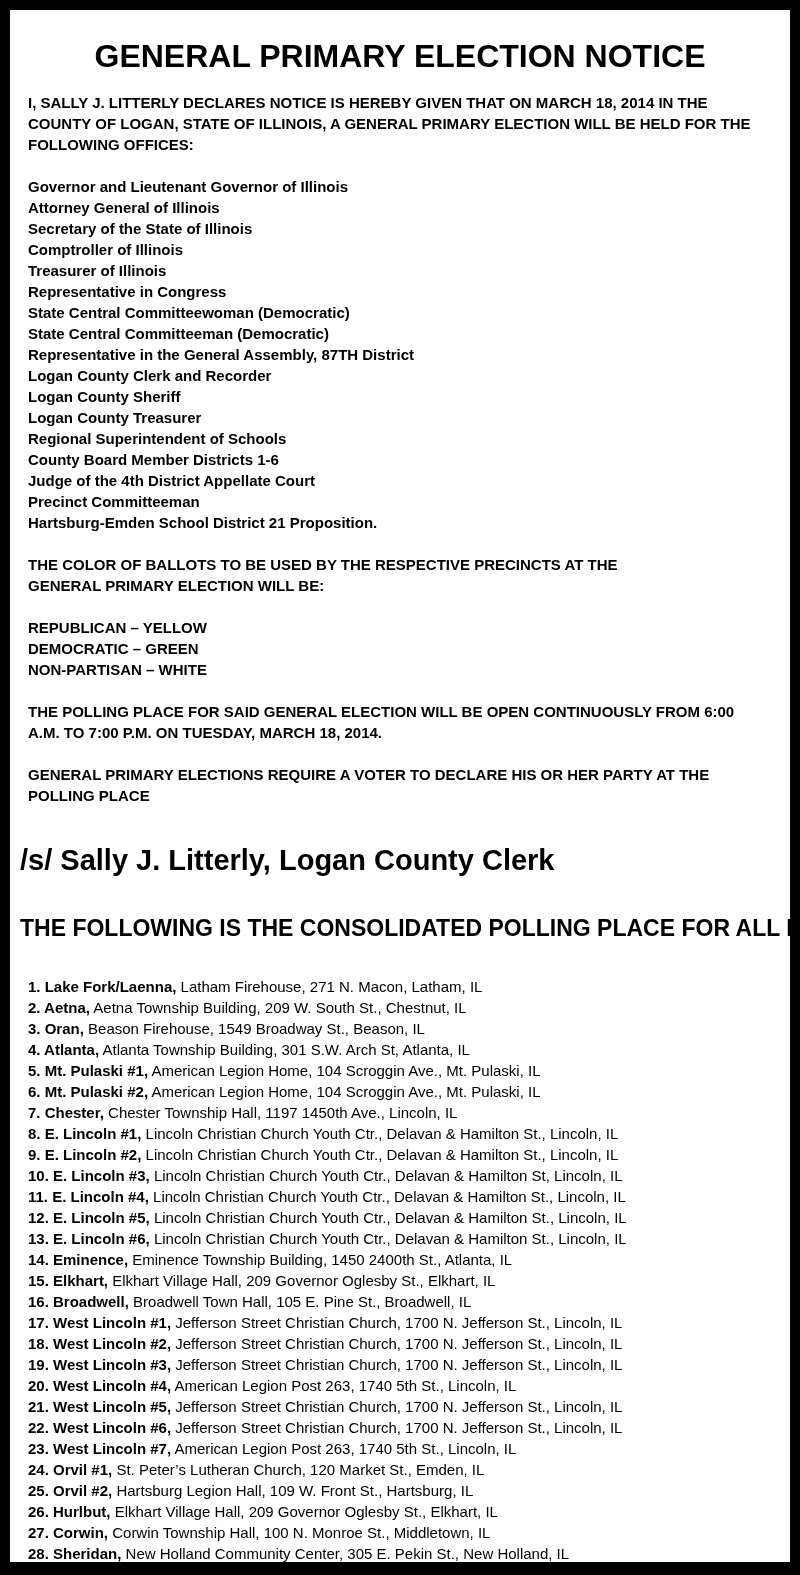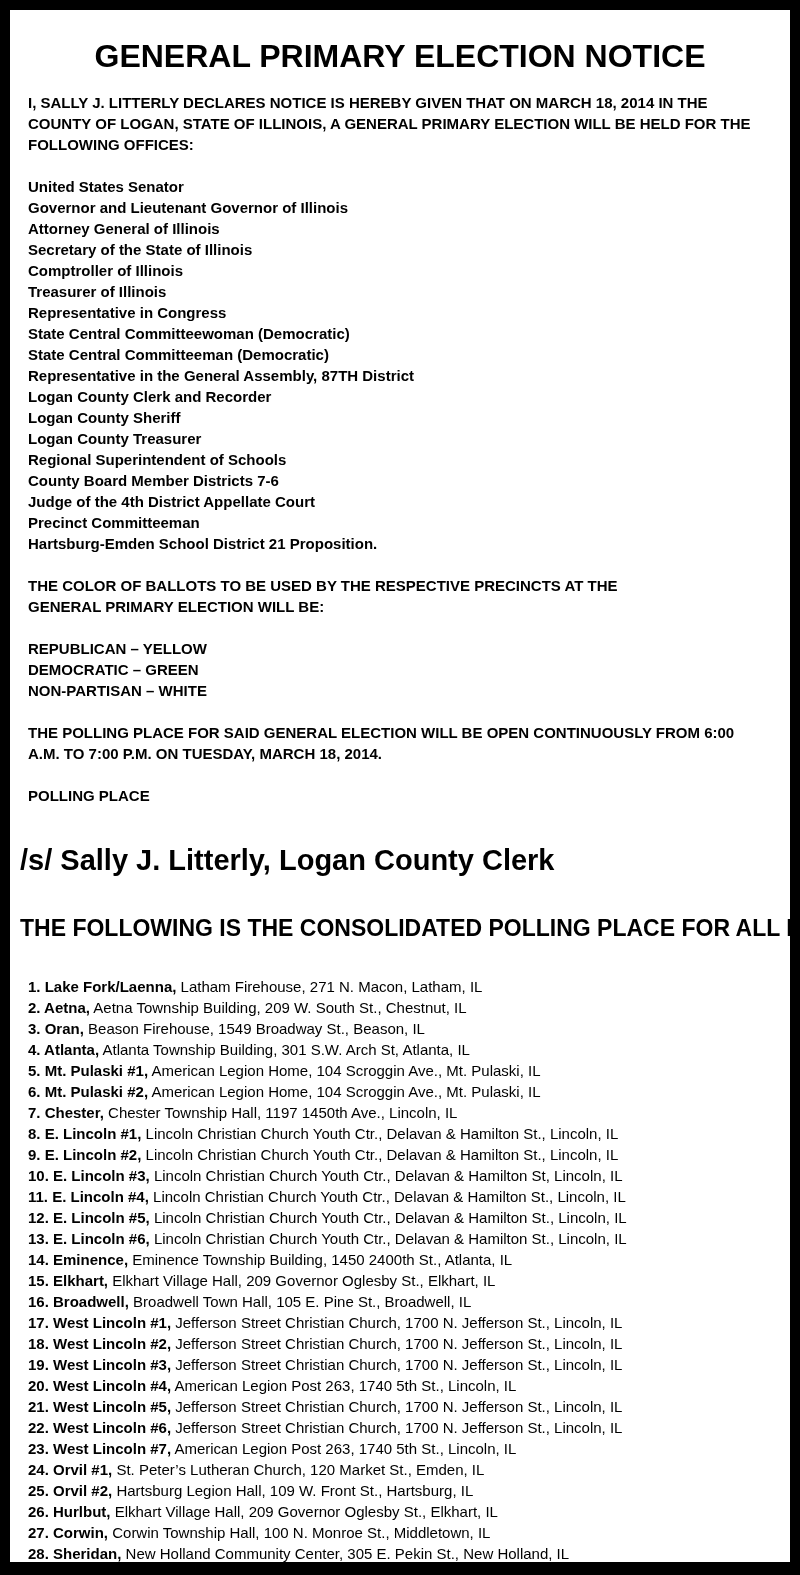--- a/index.html
+++ b/index.html
@@ -68,35 +68,34 @@
 
   <h1 class="doc-title">GENERAL PRIMARY ELECTION NOTICE</h1>
 
   <div class="block bold-par">
       <div>I, SALLY J. LITTERLY DECLARES NOTICE IS HEREBY GIVEN THAT ON MARCH 18, 2014 IN THE</div>
       <div>COUNTY OF LOGAN, STATE OF ILLINOIS, A GENERAL PRIMARY ELECTION WILL BE HELD FOR THE</div>
       <div>FOLLOWING OFFICES:</div>
     </div>
 
   <div class="block bold-list">
-      <div>United States Senator</div>
       <div>Governor and Lieutenant Governor of Illinois</div>
       <div>Attorney General of Illinois</div>
       <div>Secretary of the State of Illinois</div>
       <div>Comptroller of Illinois</div>
       <div>Treasurer of Illinois</div>
       <div>Representative in Congress</div>
       <div>State Central Committeewoman (Democratic)</div>
       <div>State Central Committeeman (Democratic)</div>
       <div>Representative in the General Assembly, 87TH District</div>
       <div>Logan County Clerk and Recorder</div>
       <div>Logan County Sheriff</div>
       <div>Logan County Treasurer</div>
       <div>Regional Superintendent of Schools</div>
-      <div>County Board Member Districts 7-6</div>
+      <div>County Board Member Districts 1-6</div>
       <div>Judge of the 4th District Appellate Court</div>
       <div>Precinct Committeeman</div>
       <div>Hartsburg-Emden School District 21 Proposition.</div>
     </div>
 
   <div class="block bold-par">
       <div>THE COLOR OF BALLOTS TO BE USED BY THE RESPECTIVE PRECINCTS AT THE</div>
       <div>GENERAL PRIMARY ELECTION WILL BE:</div>
     </div>
 
@@ -105,20 +104,21 @@
       <div>DEMOCRATIC – GREEN</div>
       <div>NON-PARTISAN – WHITE</div>
     </div>
 
   <div class="block bold-par">
       <div>THE POLLING PLACE FOR SAID GENERAL ELECTION WILL BE OPEN CONTINUOUSLY FROM 6:00</div>
       <div>A.M. TO 7:00 P.M. ON TUESDAY, MARCH 18, 2014.</div>
     </div>
 
   <div class="block bold-par">
+      <div>GENERAL PRIMARY ELECTIONS REQUIRE A VOTER TO DECLARE HIS OR HER PARTY AT THE</div>
       <div>POLLING PLACE</div>
     </div>
 
   <div class="signature">/s/ Sally J. Litterly, Logan County Clerk</div>
 
   <div class="precincts-heading">THE FOLLOWING IS THE CONSOLIDATED POLLING PLACE FOR ALL PRECINCTS:</div>
 
   <div class="block precinct-list">
       <div class="row"><span class="lbl">1. Lake Fork/Laenna,</span> <span>Latham Firehouse, 271 N. Macon, Latham, IL</span></div>
       <div class="row"><span class="lbl">2. Aetna,</span> <span>Aetna Township Building, 209 W. South St., Chestnut, IL</span></div>

